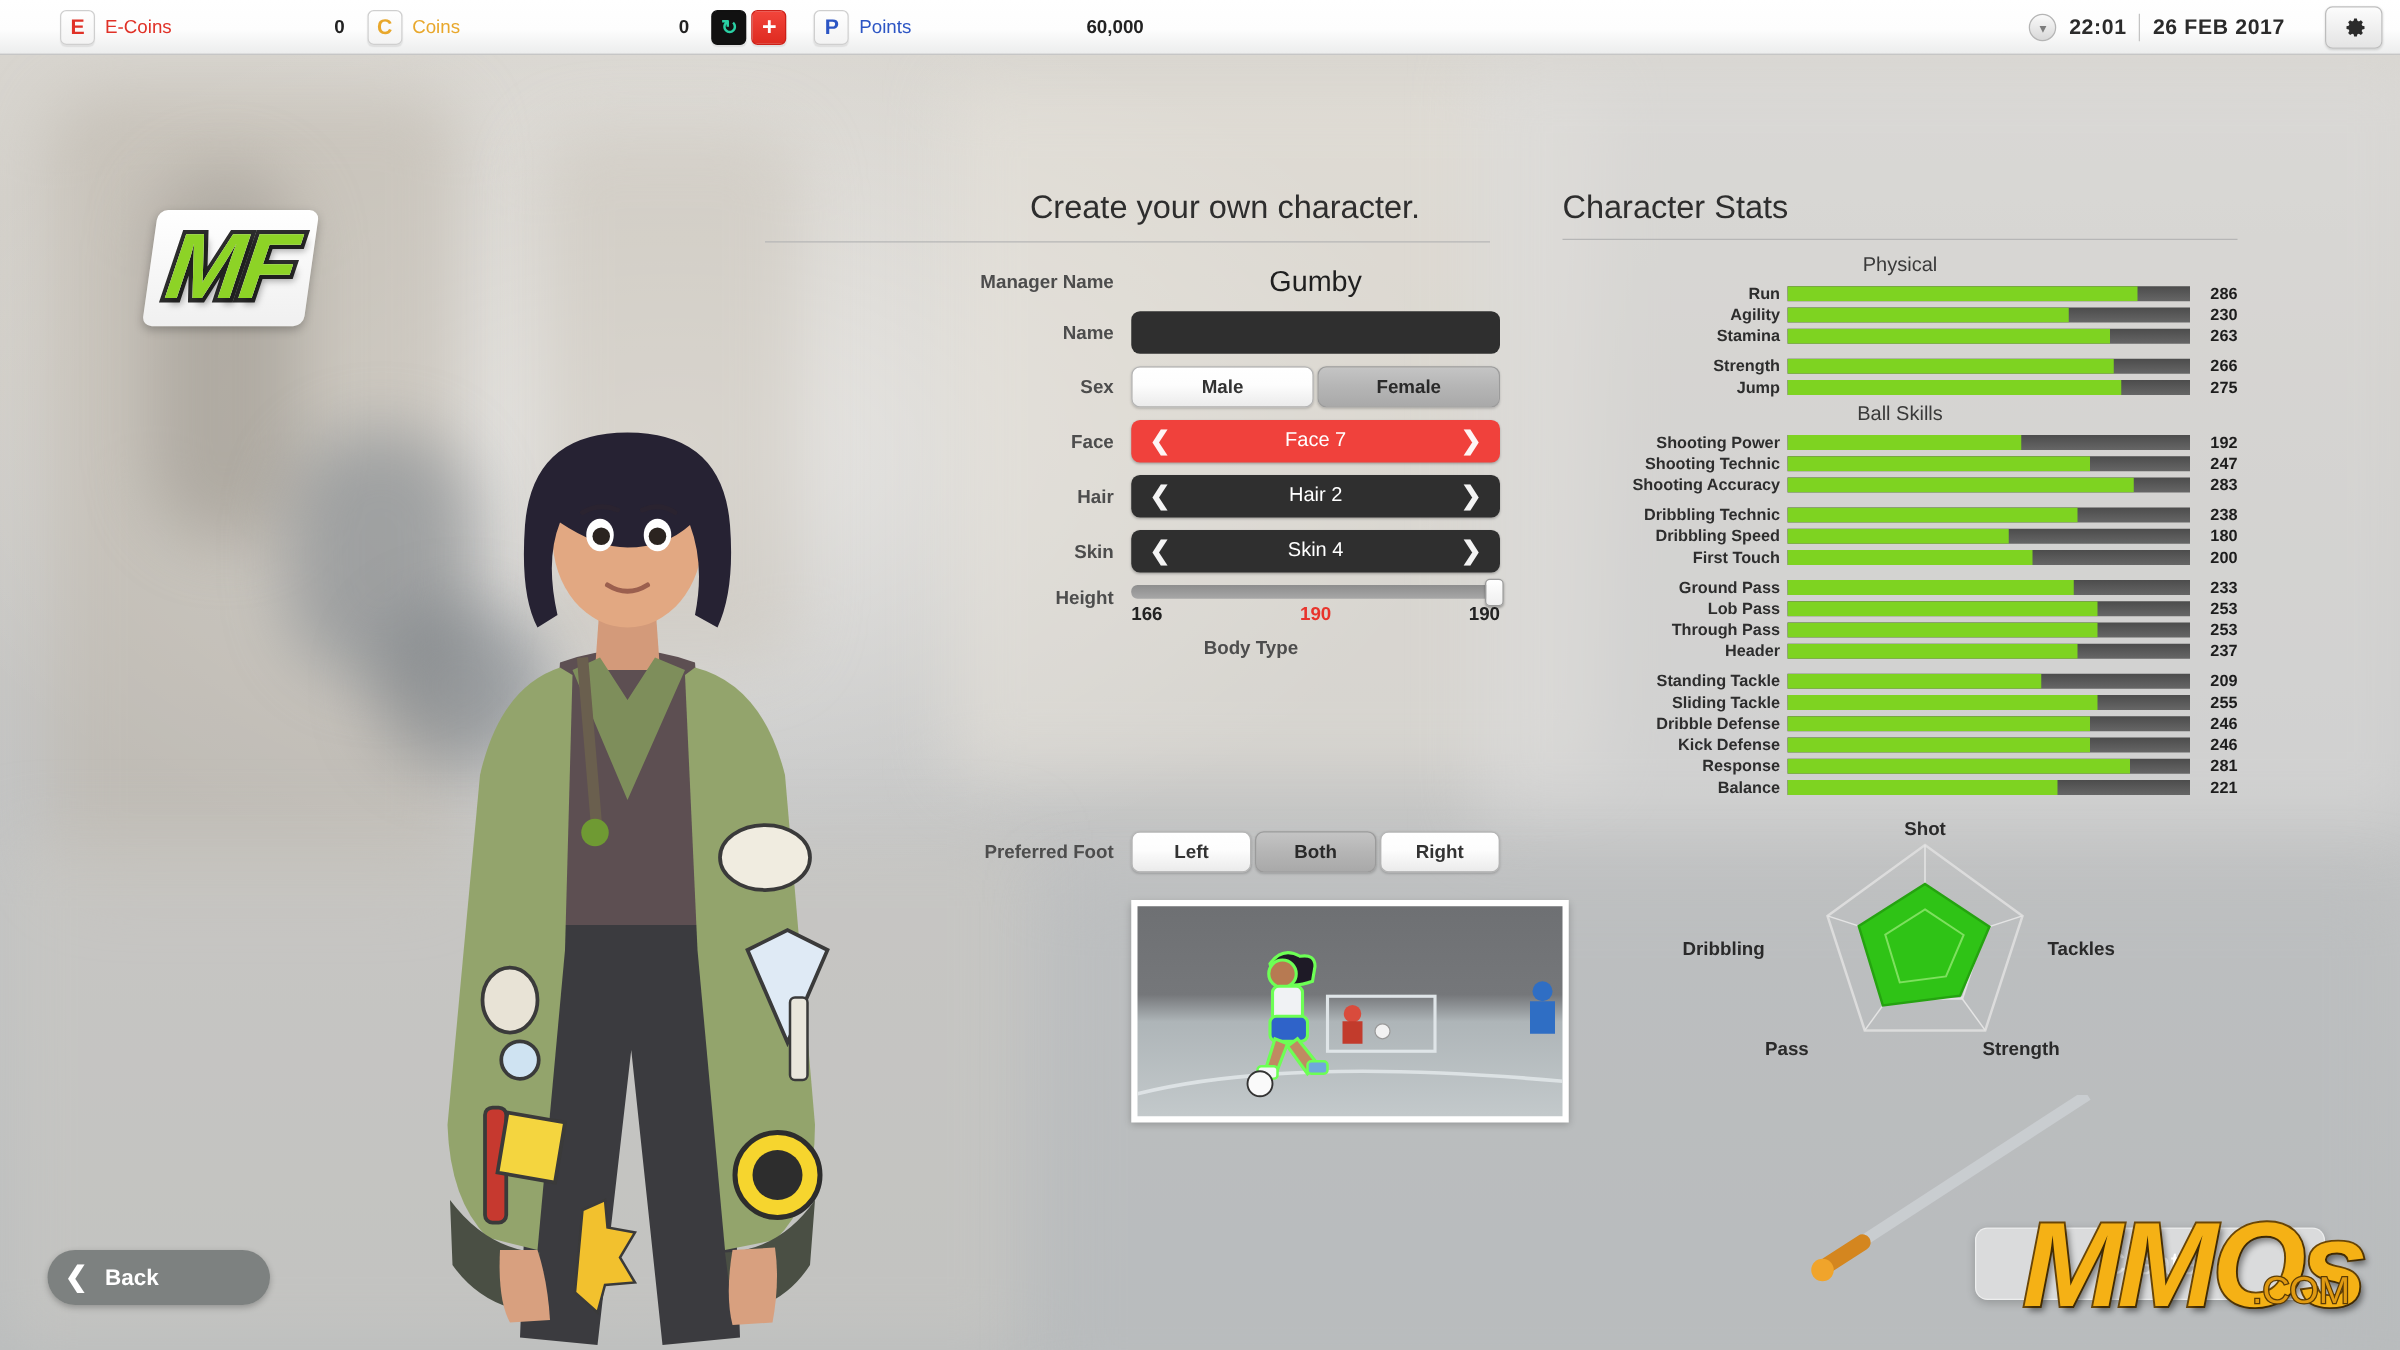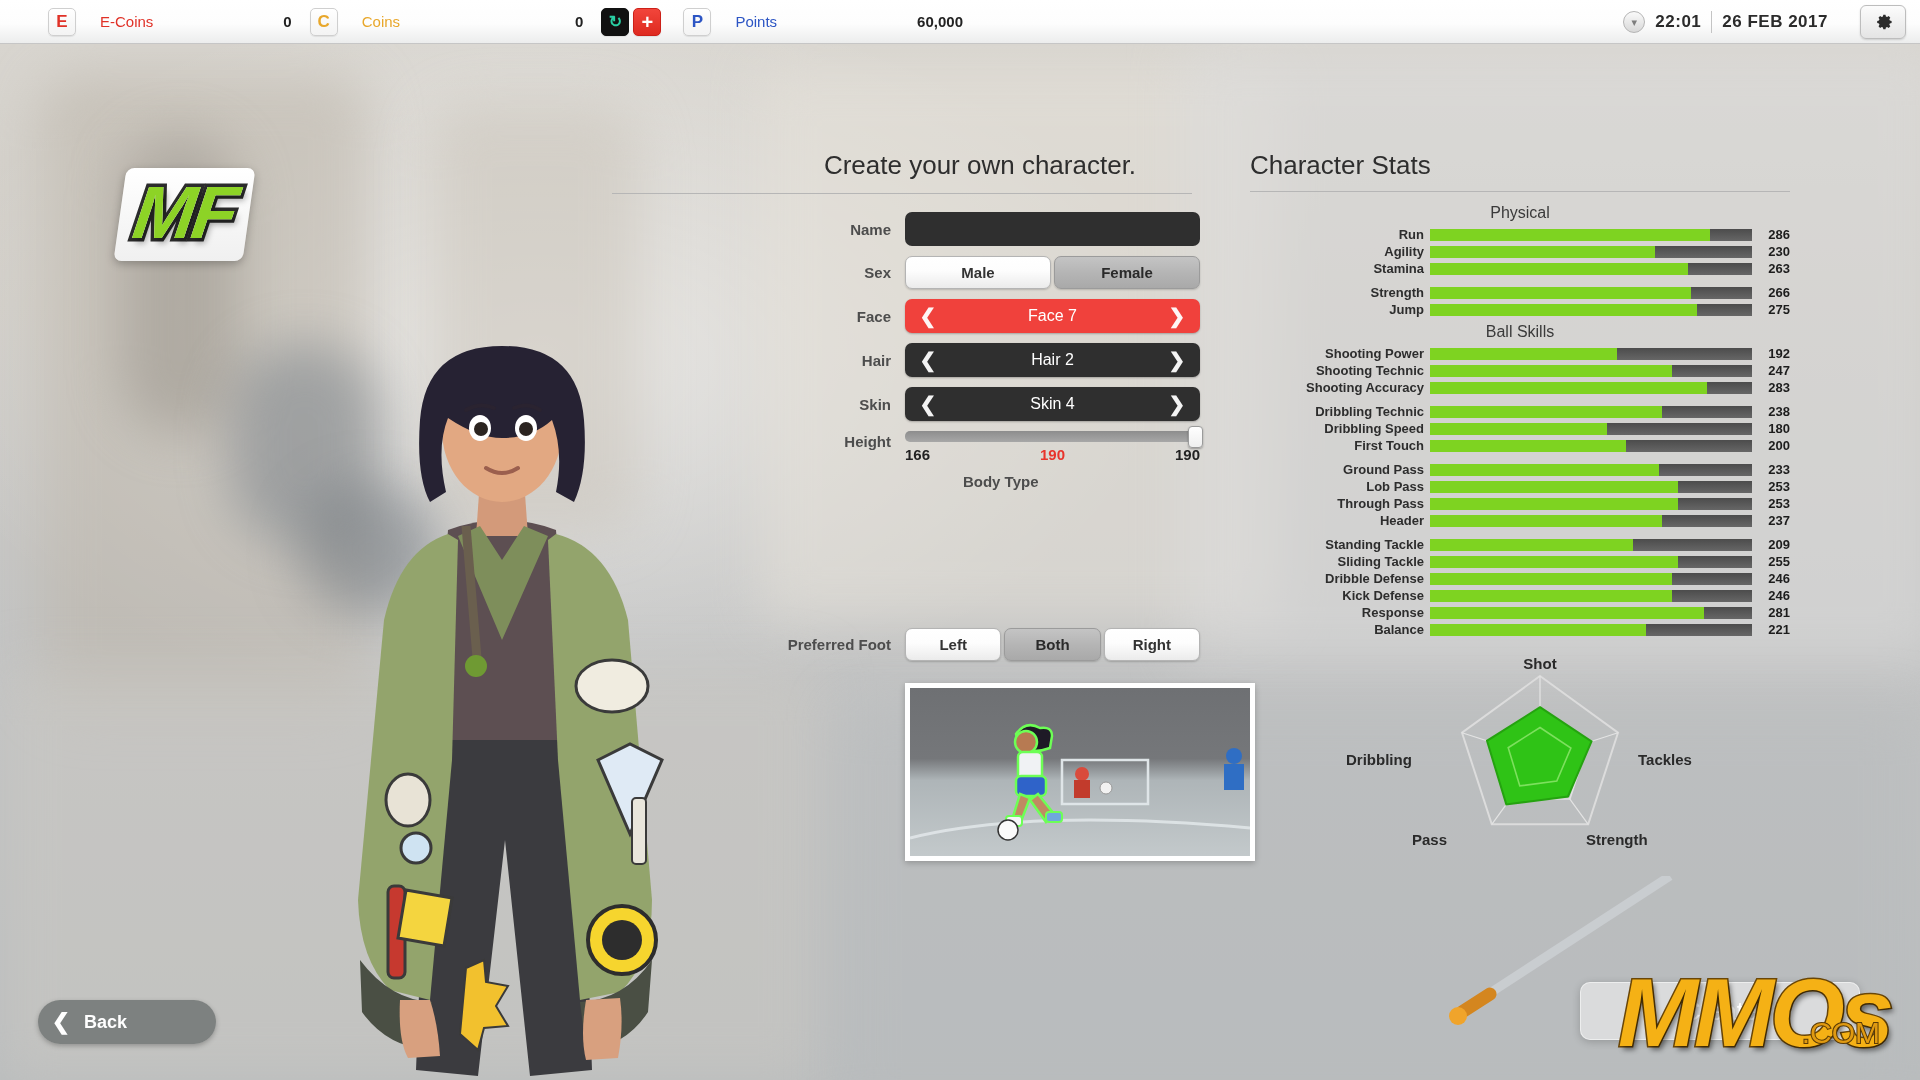--- a/index.html
+++ b/index.html
@@ -34,21 +34,21 @@
     background: linear-gradient(to bottom,#ffffff,#f3f3f3);
     display: flex; align-items: center; justify-content: center;
     font-weight: bold; font-size: 17px;
     box-shadow: 0 1px 1px rgba(0,0,0,.08);
   }
   .cur-chip.ecoin { color: #e03127; }
   .cur-chip.coin  { color: #e8a72b; }
   .cur-chip.point { color: #2c55c4; }
   .cur-chip.sync  { background:#111; border-color:#111; color:#2ad0a4; font-size:16px;}
   .cur-chip.plus  { background: linear-gradient(to bottom,#f2453b,#de2a20); border-color:#cc2018; color:#fff; font-size:20px; line-height:1;}
-  .cur-label { font-size: 15px; margin-left: 24px; }
+  .cur-label { font-size: 15px; margin-left: 8px; }
   .cur-label.ecoin { color: #e03127; }
   .cur-label.coin  { color: #e8a72b; }
   .cur-label.point { color: #2c55c4; }
   .cur-value { font-size: 15px; font-weight: bold; color: #222; }
 
   #clock-wrap { position: absolute; right: 92px; top: 0; height: 44px; display: flex; align-items: center; gap: 10px; }
   .clock-icon {
     width: 22px; height: 22px; border-radius: 50%;
     background: linear-gradient(to bottom,#fafafa,#d8d8d8);
     border: 1px solid #b5b5b5;
@@ -375,20 +375,26 @@
     <circle cx="246" cy="229" r="7" fill="#2b2420"></circle>
     <path d="M186 210 q14 -8 28 -2" stroke="#2a2330" stroke-width="4" fill="none" stroke-linecap="round"></path>
     <path d="M234 208 q14 -6 26 2" stroke="#2a2330" stroke-width="4" fill="none" stroke-linecap="round"></path>
     <path d="M206 268 q16 10 32 0" stroke="#9b5f4e" stroke-width="4" fill="none" stroke-linecap="round"></path>
   </svg>
 
   <div id="center-panel">
     <div class="panel-title">Create your own character.</div>
     <div class="panel-rule"></div>
 
+    <div class="frow">
+      <div class="flabel">Manager Name</div>
+      <div class="fcontrol">
+          <div class="manager-name">Gumby</div>
+        </div>
+    </div>
 
     <div class="frow">
       <div class="flabel">Name</div>
       <div class="fcontrol">
         <input class="name-input" type="text" value="" placeholder="" style="">
       </div>
     </div>
 
     <div class="frow">
       <div class="flabel">Sex</div>

